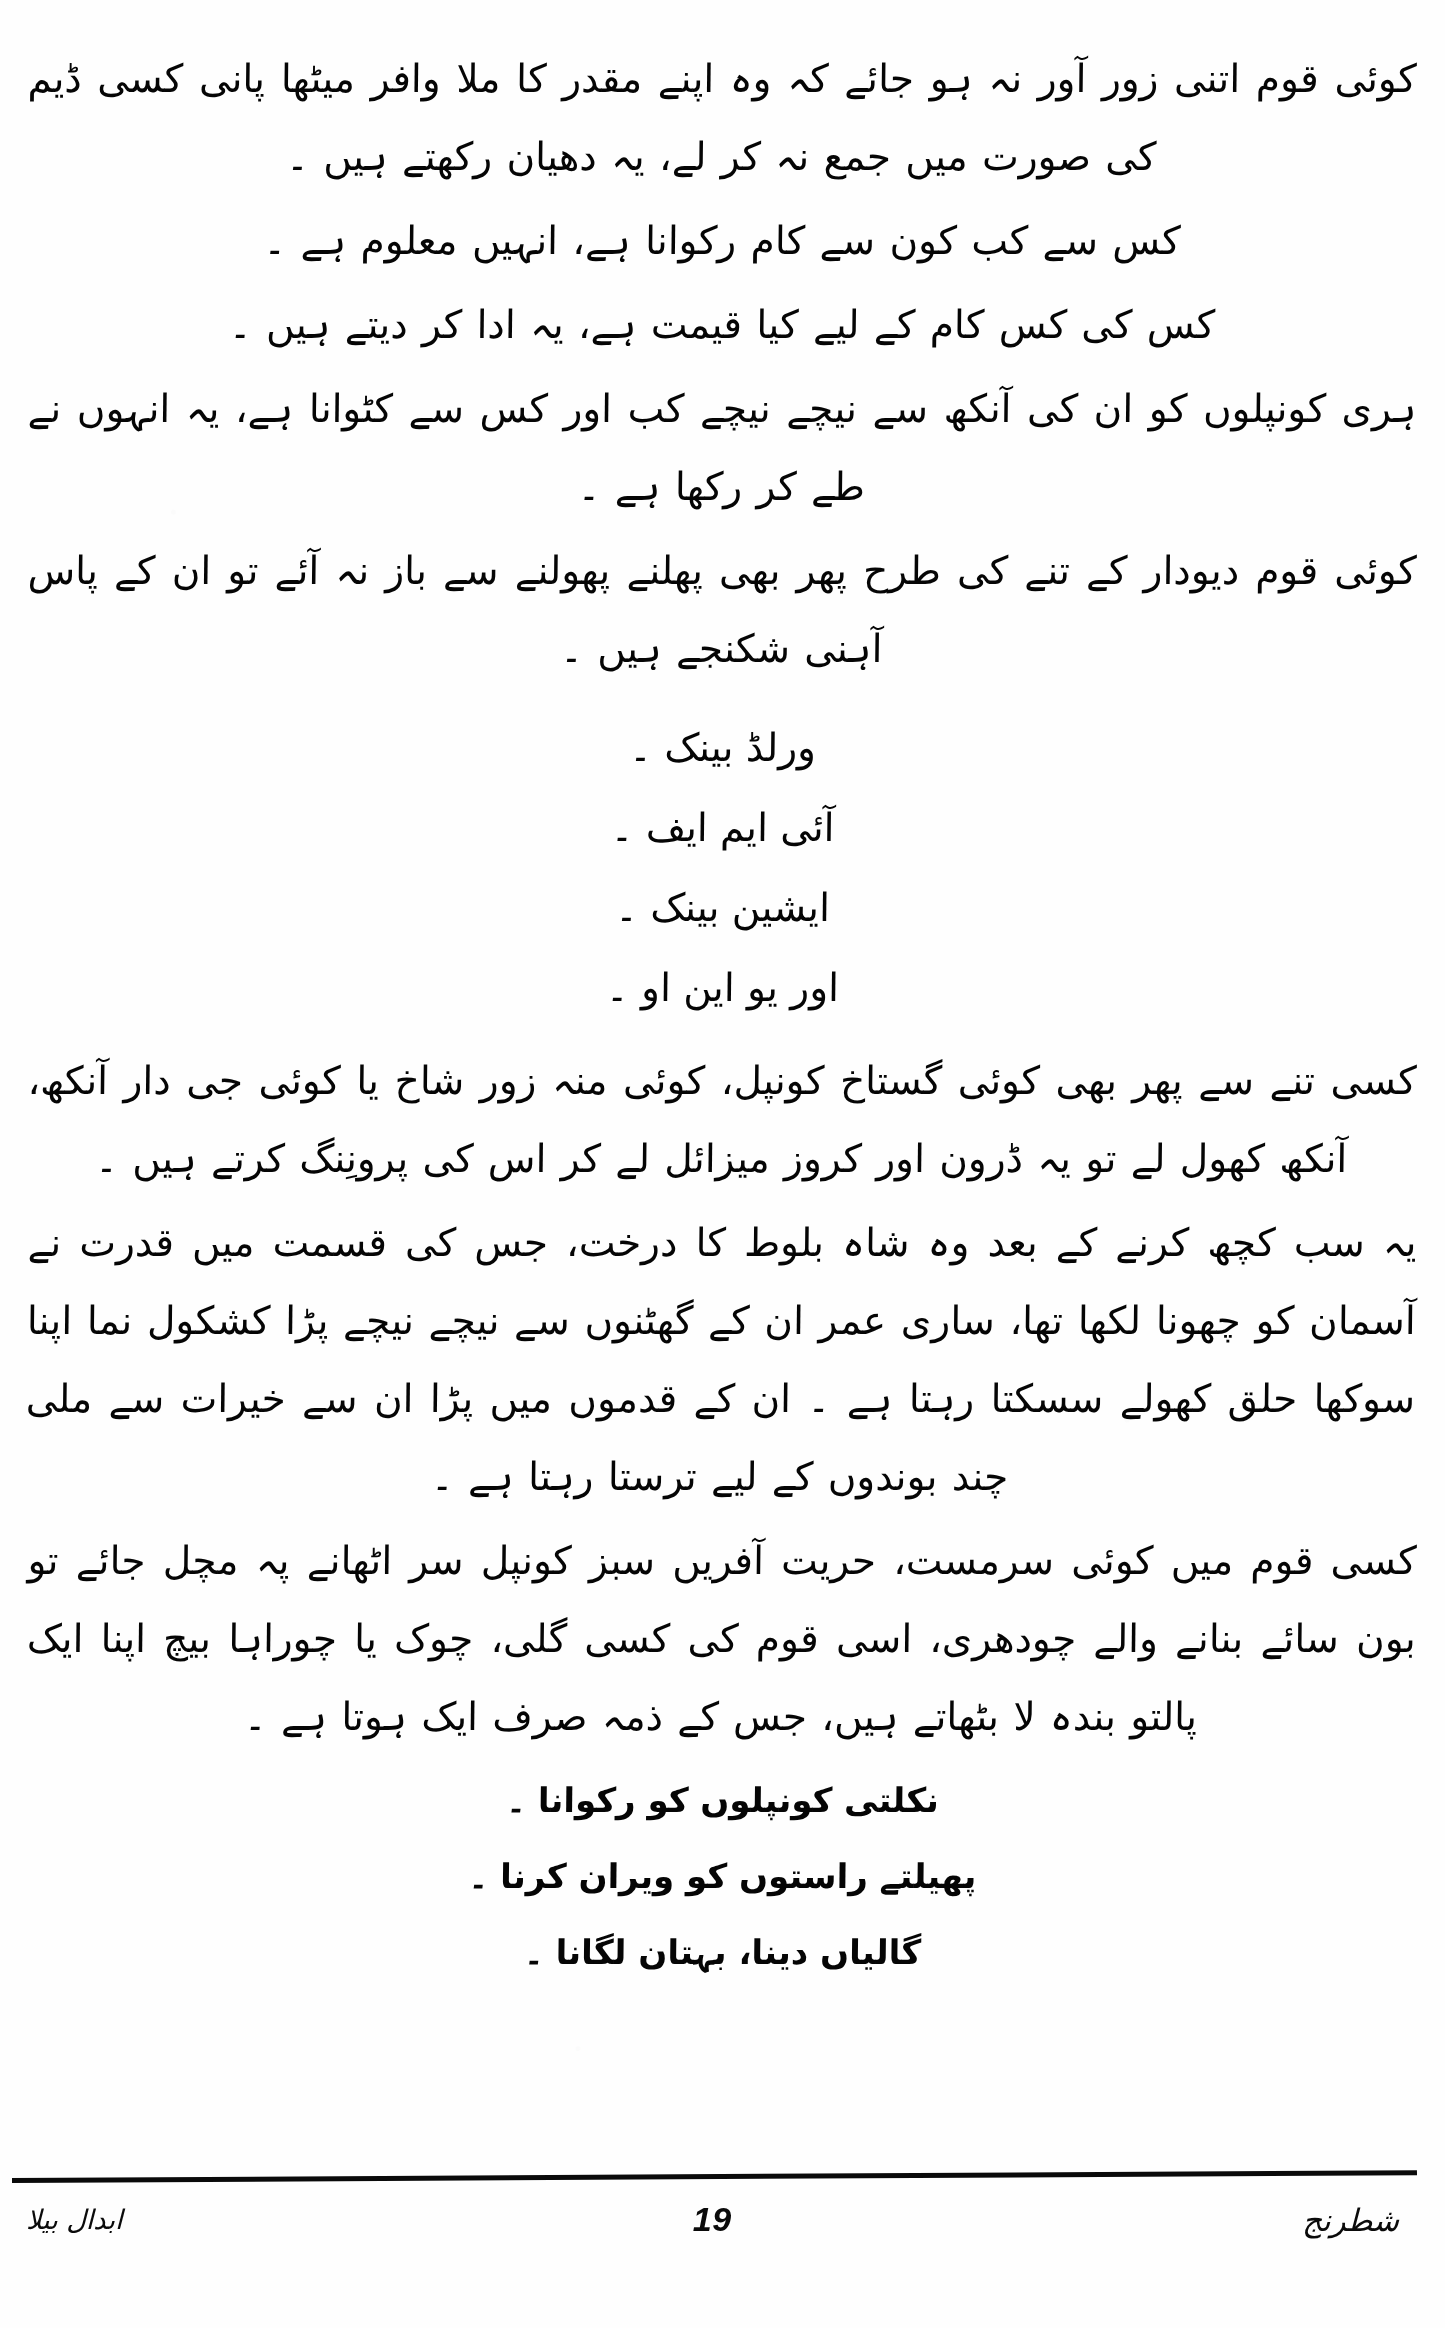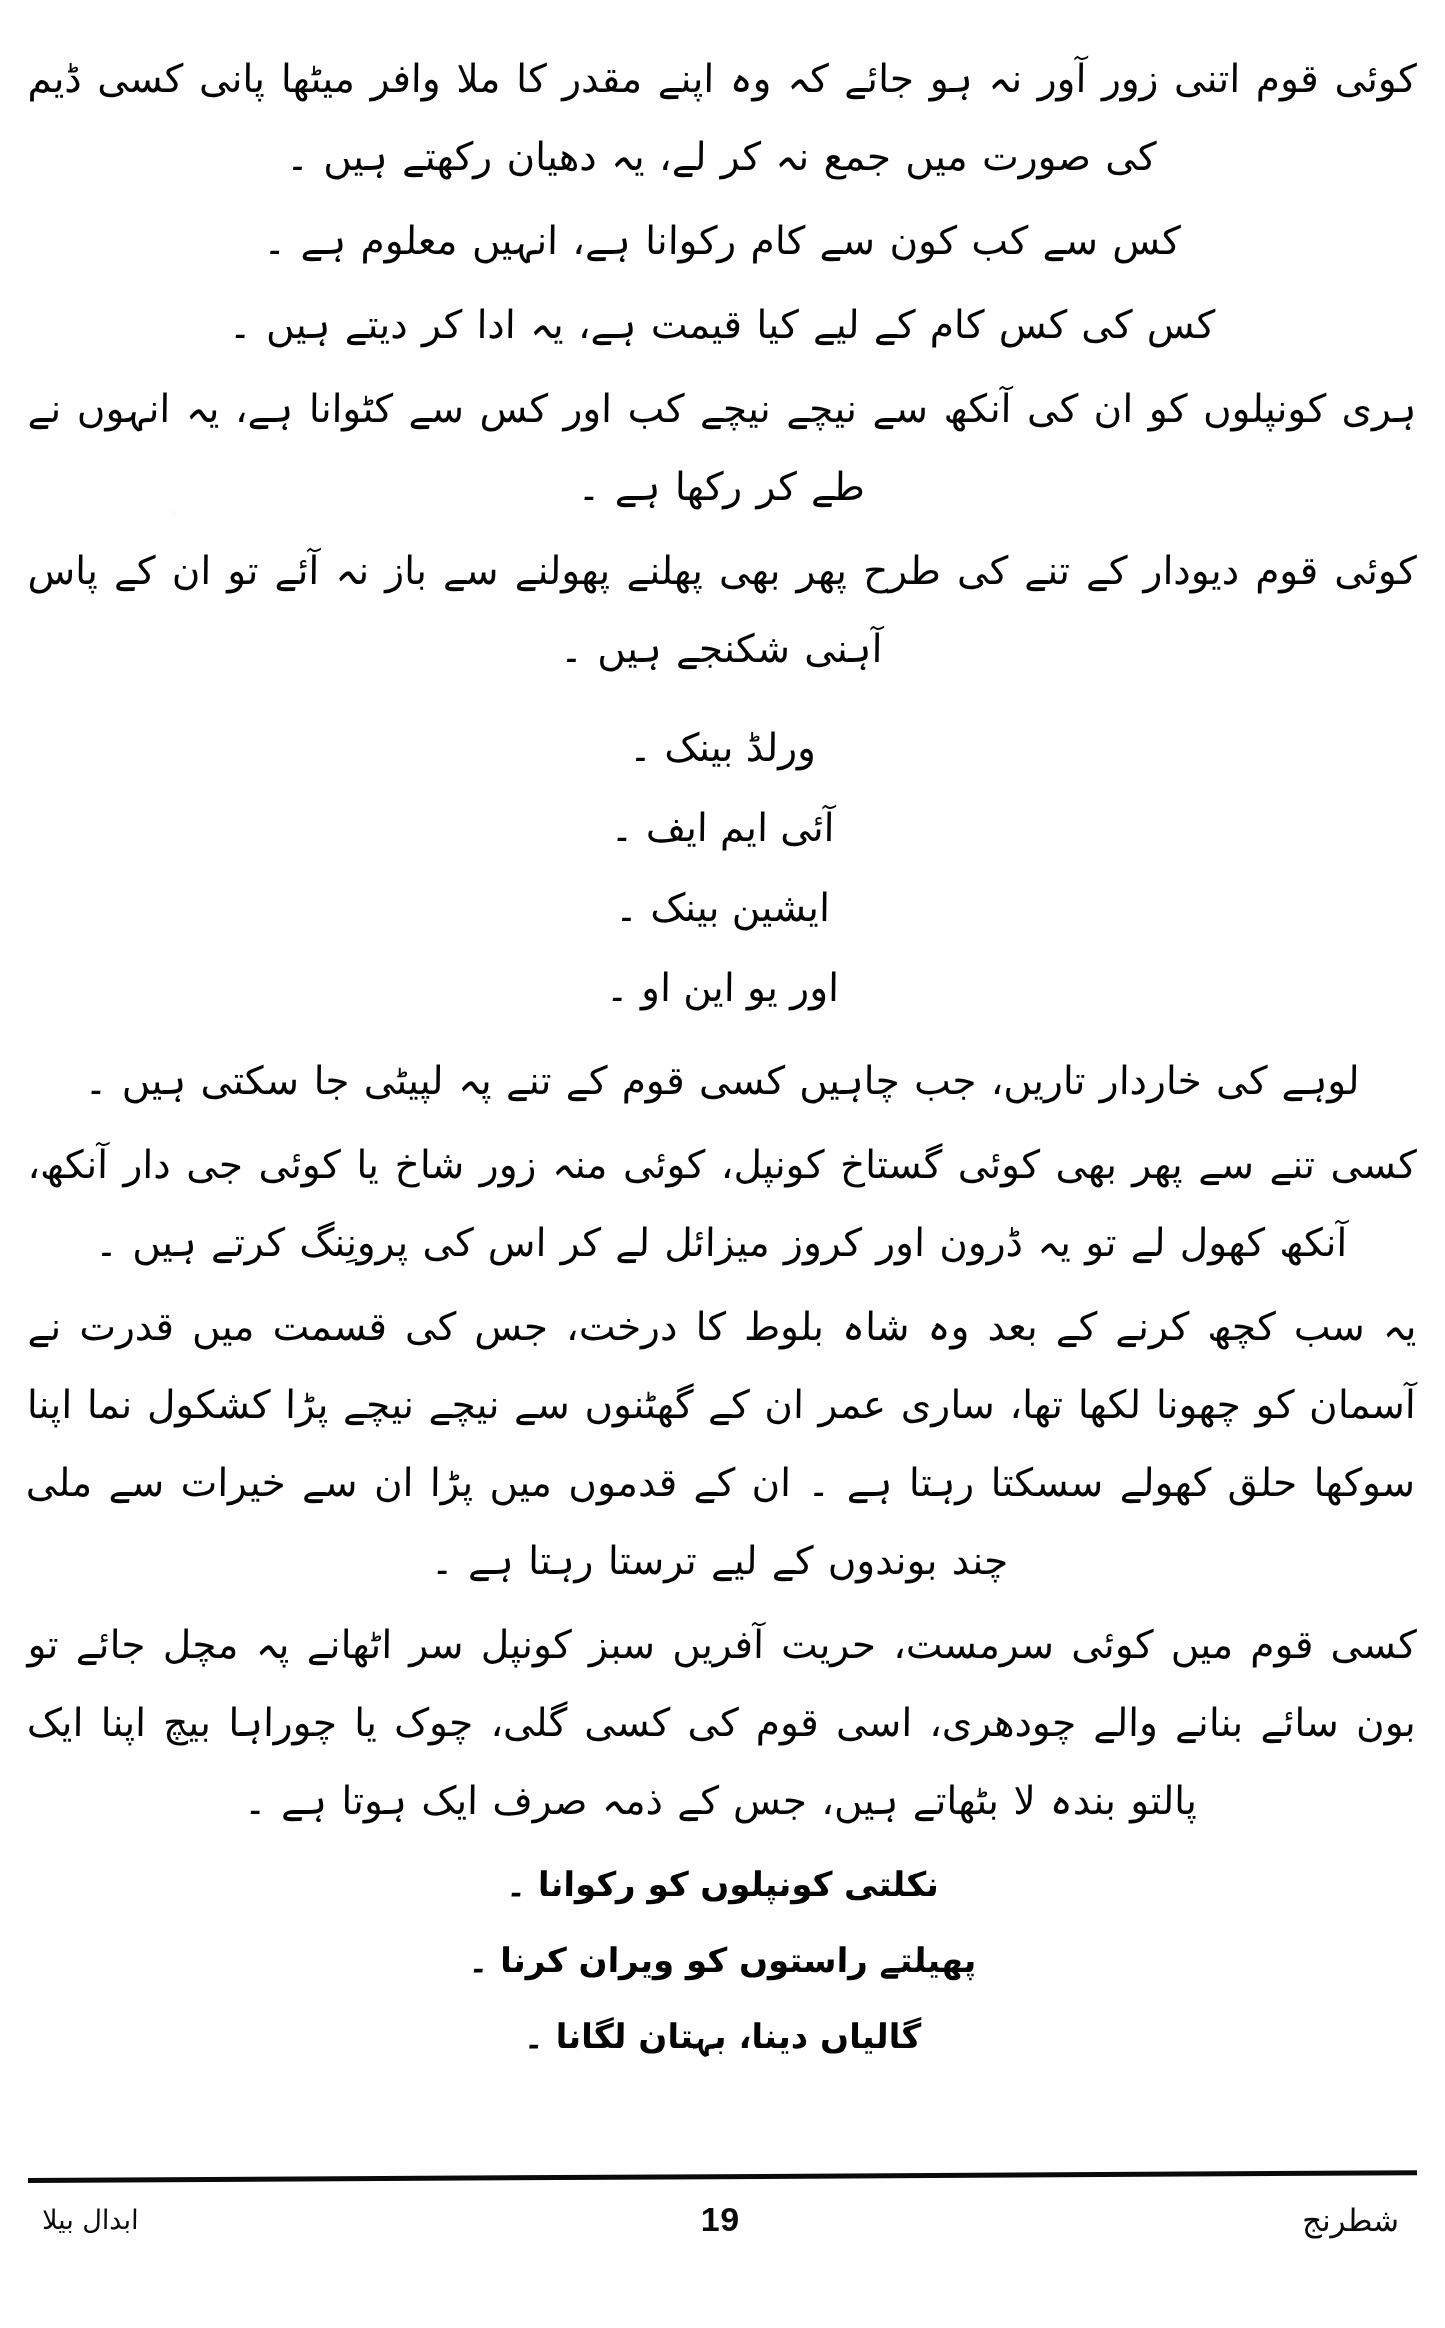--- a/index.html
+++ b/index.html
@@ -73,24 +73,25 @@
     margin: 0;
     font-weight: 700;
     transform: skewX(-0.6deg);
   }
 
   .spacer-sm { height: 14px; }
 
   
   .footer {
     position: absolute;
-    left: 28px;
+    left: 12px;
     right: 28px;
     bottom: 54px;
     height: 96px;
+    font-style: italic;
   }
   .footer-rule {
     position: absolute;
     top: 0;
     left: 0;
     right: 0;
     height: 5px;
     background: #0a0a0a;
     transform: rotate(-0.32deg);
     transform-origin: left center;
@@ -149,21 +150,20 @@
 
     <div class="spacer-sm"></div>
 
     <p class="line-center">ورلڈ بینک ۔</p>
     <p class="line-center">آئی ایم ایف ۔</p>
     <p class="line-center">ایشین بینک ۔</p>
     <p class="line-center">اور یو این او ۔</p>
 
     <div class="spacer-sm"></div>
 
-    <p class="para">لوہے کی خاردار تاریں، جب چاہیں کسی قوم کے تنے پہ لپیٹی جا سکتی ہیں ۔</p>
 
     <p class="para">کسی تنے سے پھر بھی کوئی گستاخ کونپل، کوئی منہ زور شاخ یا کوئی جی دار آنکھ، آنکھ کھول لے تو یہ ڈرون اور کروز میزائل لے کر اس کی پرونِنگ کرتے ہیں ۔</p>
 
     <p class="para">یہ سب کچھ کرنے کے بعد وہ شاہ بلوط کا درخت، جس کی قسمت میں قدرت نے آسمان کو چھونا لکھا تھا، ساری عمر ان کے گھٹنوں سے نیچے نیچے پڑا کشکول نما اپنا سوکھا حلق کھولے سسکتا رہتا ہے ۔ ان کے قدموں میں پڑا ان سے خیرات سے ملی چند بوندوں کے لیے ترستا رہتا ہے ۔</p>
 
     <p class="para">کسی قوم میں کوئی سرمست، حریت آفریں سبز کونپل سر اٹھانے پہ مچل جائے تو بون سائے بنانے والے چودھری، اسی قوم کی کسی گلی، چوک یا چوراہا بیچ اپنا ایک پالتو بندہ لا بٹھاتے ہیں، جس کے ذمہ صرف ایک ہوتا ہے ۔</p>
 
     <p class="line-centerish">نکلتی کونپلوں کو رکوانا ۔</p>
     <p class="line-centerish">پھیلتے راستوں کو ویران کرنا ۔</p>
     <p class="line-centerish">گالیاں دینا، بہتان لگانا ۔</p>

